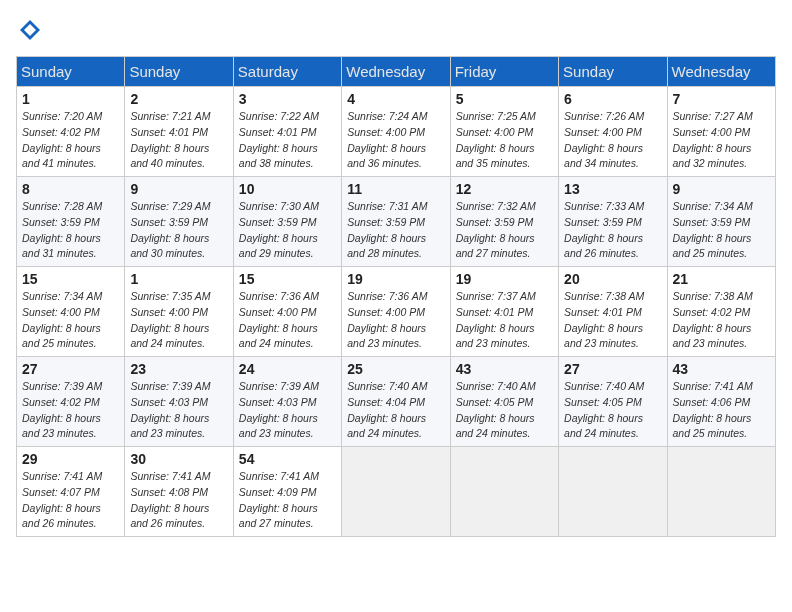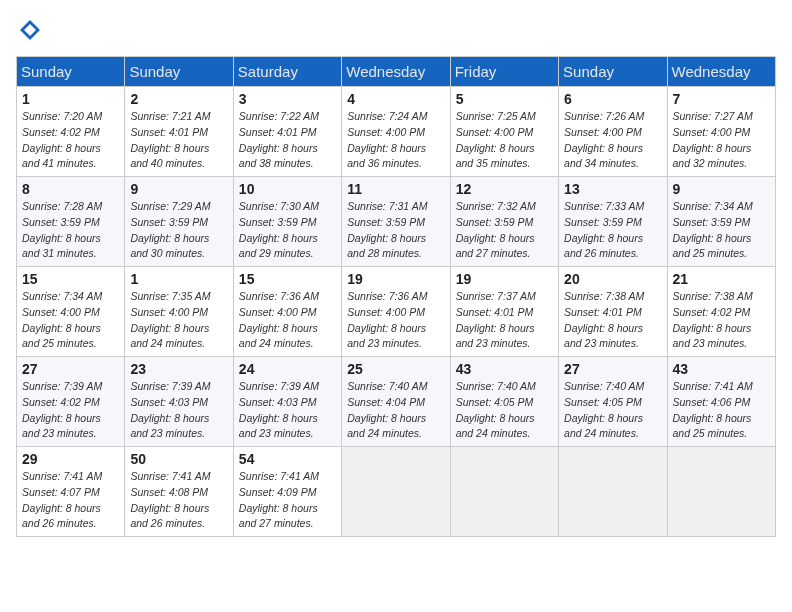--- a/index.html
+++ b/index.html
@@ -237,21 +237,21 @@
           <span class="day-num">43</span>
           <div class="day-info">Sunrise: 7:41 AM<br>Sunset: 4:06 PM<br>Daylight: 8 hours and 25 minutes.</div>
         </td>
       </tr>
       <tr>
         <td>
           <span class="day-num">29</span>
           <div class="day-info">Sunrise: 7:41 AM<br>Sunset: 4:07 PM<br>Daylight: 8 hours and 26 minutes.</div>
         </td>
         <td>
-          <span class="day-num">50</span>
+          <span class="day-num">30</span>
           <div class="day-info">Sunrise: 7:41 AM<br>Sunset: 4:08 PM<br>Daylight: 8 hours and 26 minutes.</div>
         </td>
         <td>
           <span class="day-num">54</span>
           <div class="day-info">Sunrise: 7:41 AM<br>Sunset: 4:09 PM<br>Daylight: 8 hours and 27 minutes.</div>
         </td>
         <td class="empty"></td>
         <td class="empty"></td>
         <td class="empty"></td>
         <td class="empty"></td>

